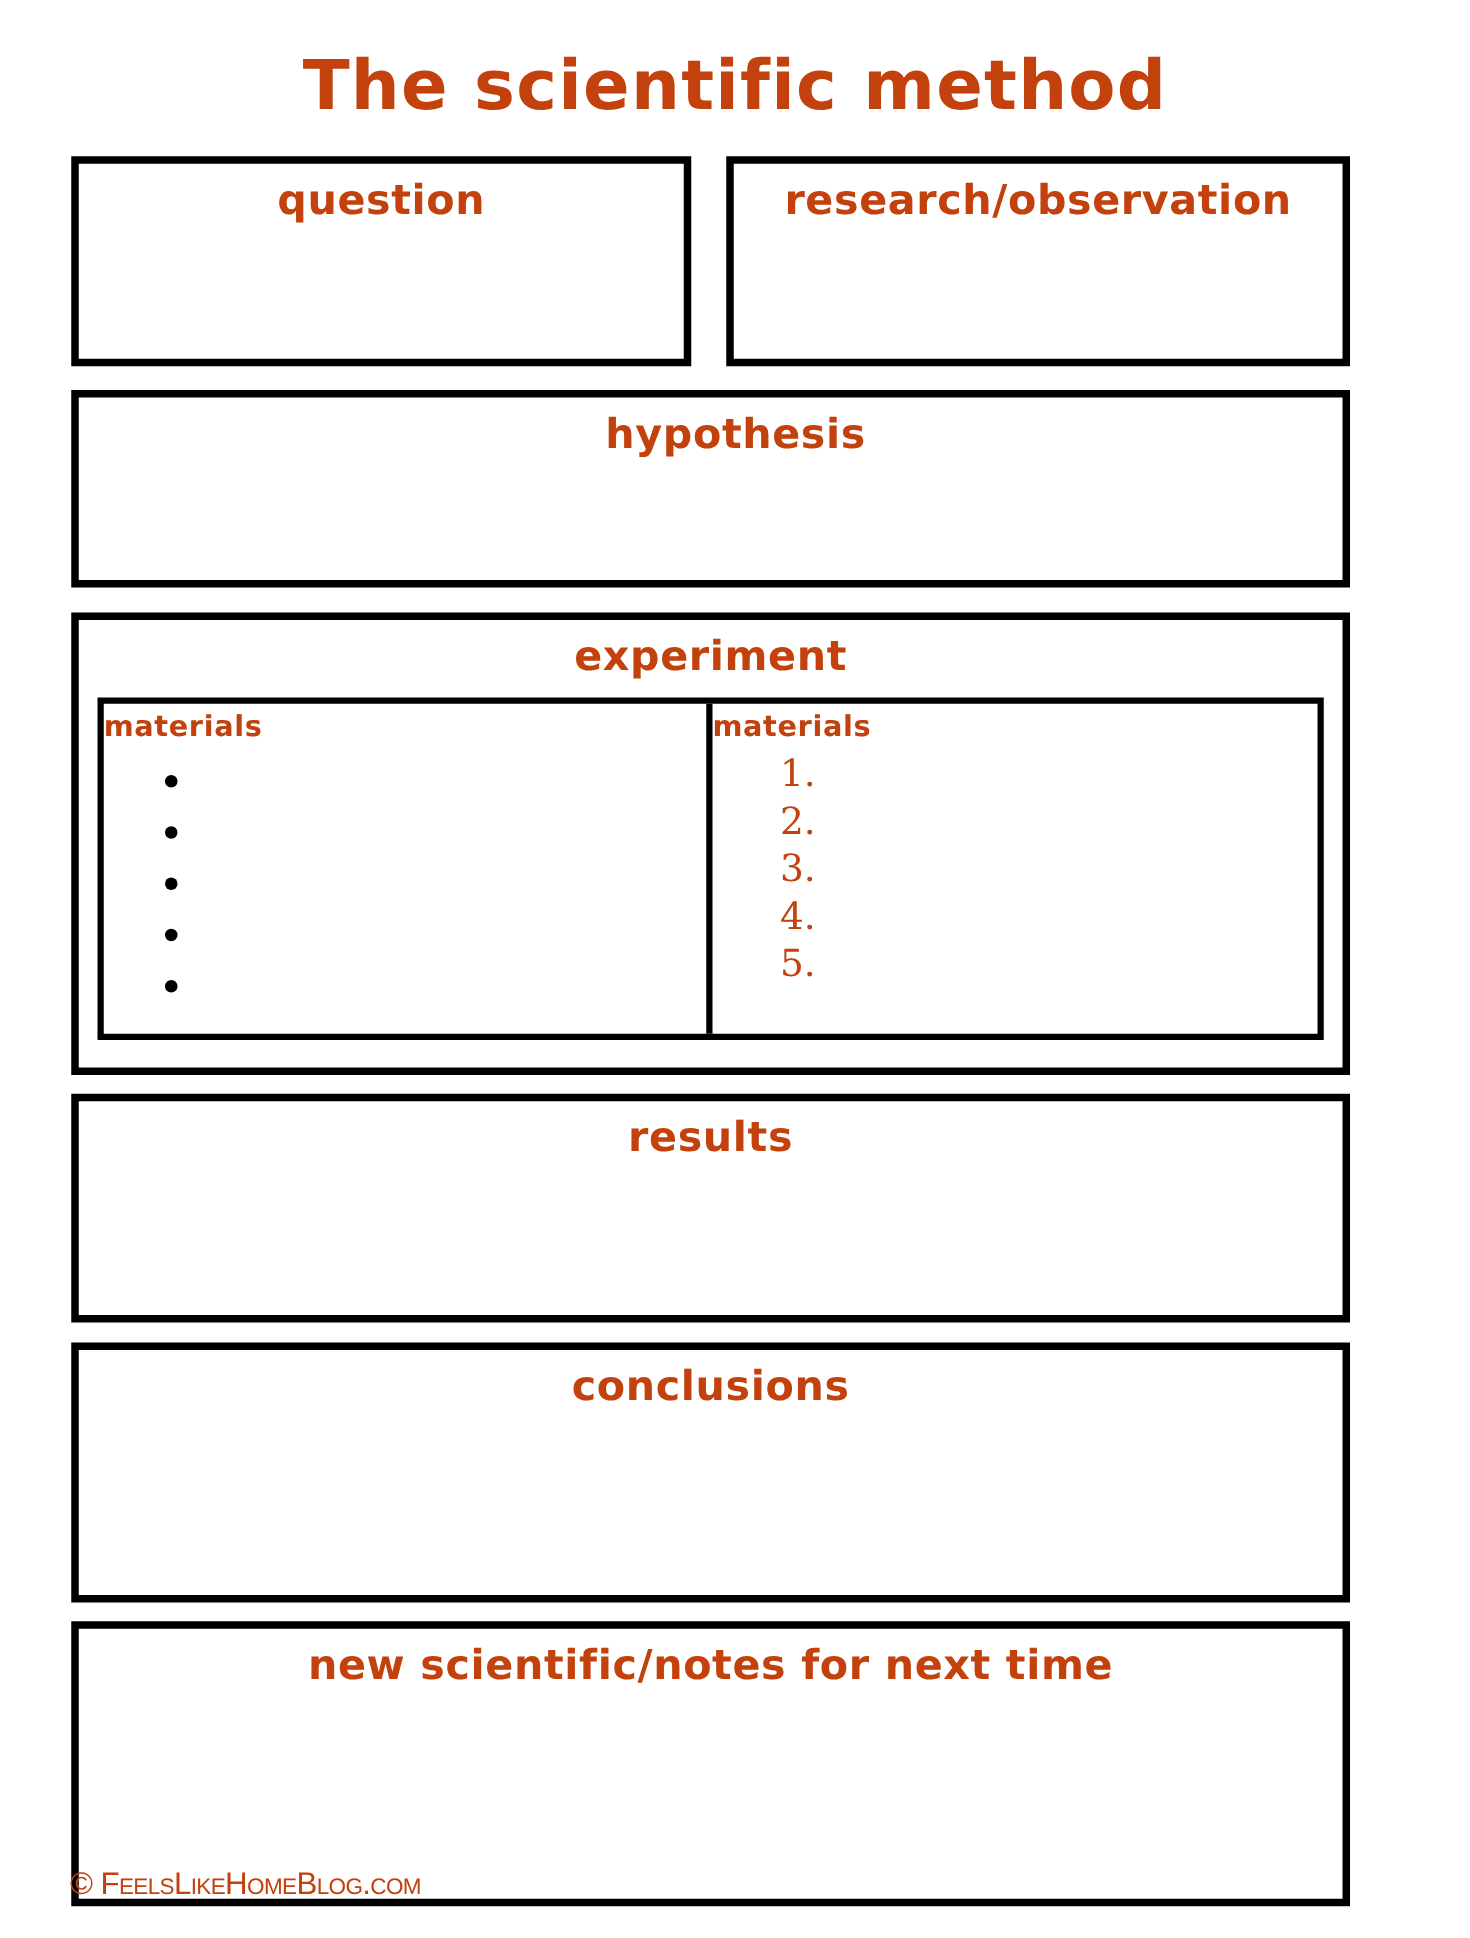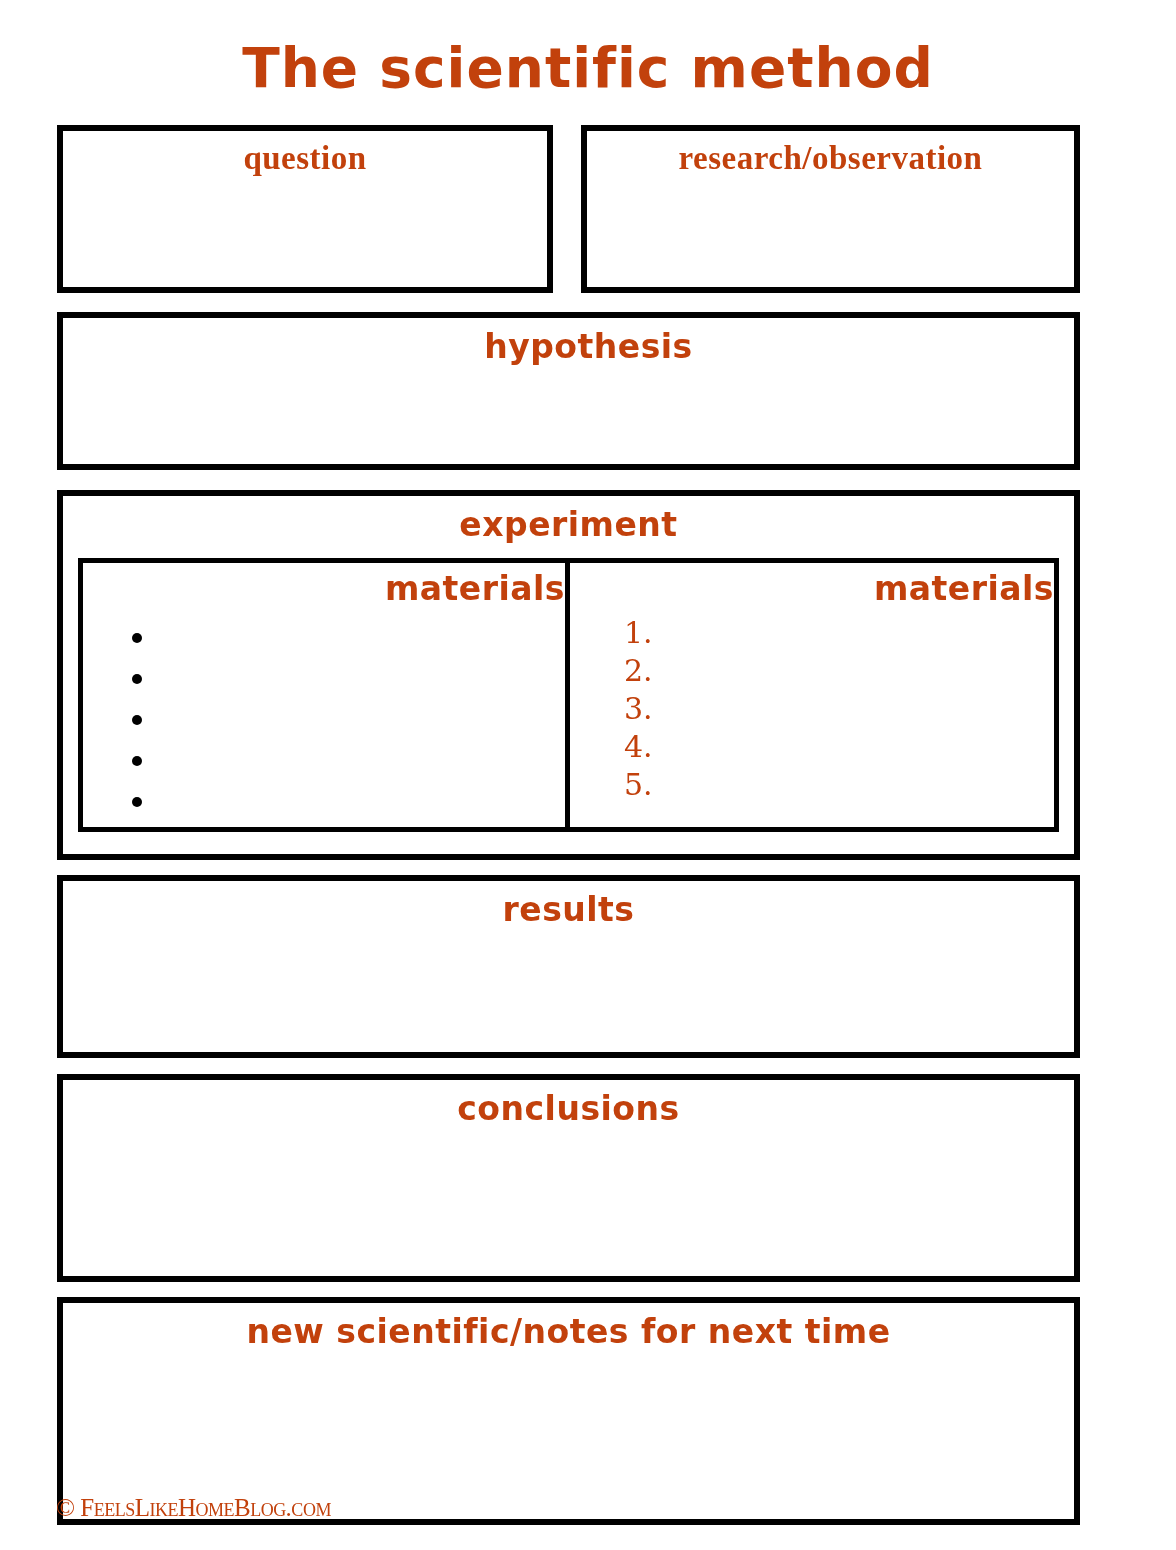--- a/index.html
+++ b/index.html
@@ -27,40 +27,40 @@
     background: #ffffff;
     position: relative;
   }
   .section-label {
     text-align: center;
     font-size: 33px;
     font-weight: 700;
     letter-spacing: 0.5px;
     margin-top: 9px;
   }
-  .row { display: flex; gap: 28px; margin-top: 26px; font-family: Liberation Serif, serif; }
+  .row { display: flex; gap: 28px; margin-top: 26px; }
   .box-question { width: 496px; height: 168px; }
   .box-research { flex: 1; height: 168px; }
   .box-hypothesis { height: 158px; margin-top: 19px; padding-left: 40px; }
   .box-experiment { height: 370px; margin-top: 20px; }
   .box-results { height: 183px; margin-top: 15px; }
   .box-conclusions { height: 208px; margin-top: 16px; }
   .box-newq { height: 228px; margin-top: 15px; }
   .exp-table {
     display: flex;
     margin: 14px 15px 0 15px;
     height: 274px;
     border: 5px solid #000000;
   }
   .col { height: 100%; }
   .col-materials { width: 487px; border-right: 5px solid #000000; }
   .col-procedure { flex: 1; }
   .col-label {
-    text-align: right;
-    font-size: 33px;
+    text-align: left;
+    font-size: 23px;
     font-weight: 700;
     letter-spacing: 0.5px;
     margin-top: 6px;
   }
   ul.bullet-list {
     margin-top: 10px;
     padding-left: 76px;
     list-style: disc;
   }
   ul.bullet-list li {
@@ -76,21 +76,21 @@
   }
   ul.step-list li {
     height: 38px;
     font-size: 30px;
     line-height: 38px;
   }
   .footer {
     position: absolute;
     left: 56px;
     bottom: 28px;
-    font-family: Liberation Serif, serif;
+    font-family: Liberation Sans, sans-serif;
     font-variant: small-caps;
     font-size: 25px;
     letter-spacing: -0.5px;
   }
 </style>
 </head>
 <body>
 
 <div class="page">
 

